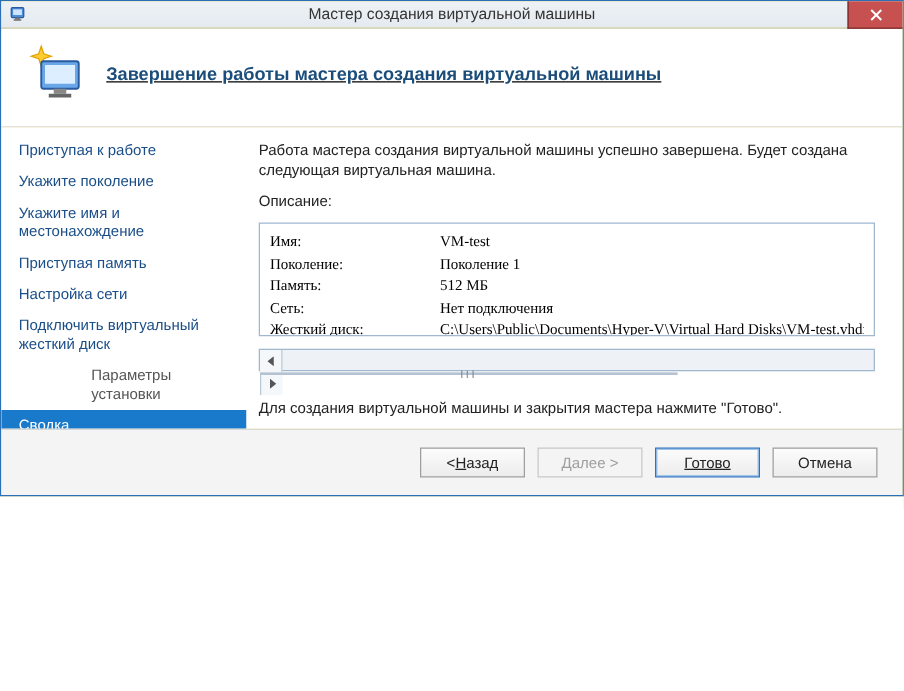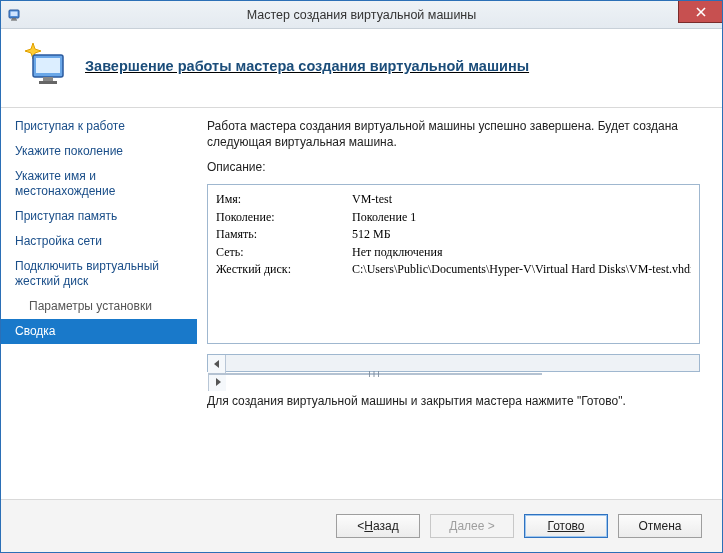--- a/index.html
+++ b/index.html
@@ -1,18 +1,18 @@
 <!DOCTYPE html>
 <html><head>
 <meta charset="utf-8">
 <style>
   * { box-sizing: border-box; }
   html, body { margin: 0; padding: 0; font-family: "Segoe UI", Tahoma, sans-serif; font-size: 12px; color: #000; }
   .window {
-    width: 723px; height: 553px;
+    width: 723px; height: 397px;
     border: 1px solid #2b6fb6;
     background: #fde047;
     display: flex; flex-direction: column;
     position: relative;
   }
   .titlebar {
     height: 28px; background: linear-gradient(#eef2f6,#e4eaf0);
     border-bottom: 1px solid #c8d0d8;
     display: flex; align-items: center;
     position: relative;
@@ -51,21 +51,21 @@
   .sidebar {
     width: 196px; flex: 0 0 196px;
     padding-top: 6px;
   }
   .sidebar .item {
     padding: 5px 12px 5px 14px;
     font-size: 12px; color: #1a4e89;
     line-height: 1.25;
     cursor: pointer;
   }
-  .sidebar .item.indent { padding-left: 28px; color: #555; }
+  .sidebar .item.indent { padding-left: 28px; color: #555; margin-left: 44px; }
   .sidebar .item.selected {
     background: #1979ca; color: #fff;
   }
 
   .main {
     flex: 1 1 auto; padding: 10px 22px 10px 10px;
     display: flex; flex-direction: column; gap: 10px;
     overflow: hidden;
   }
   .main .intro { font-size: 12px; color: #222; line-height: 1.35; }

